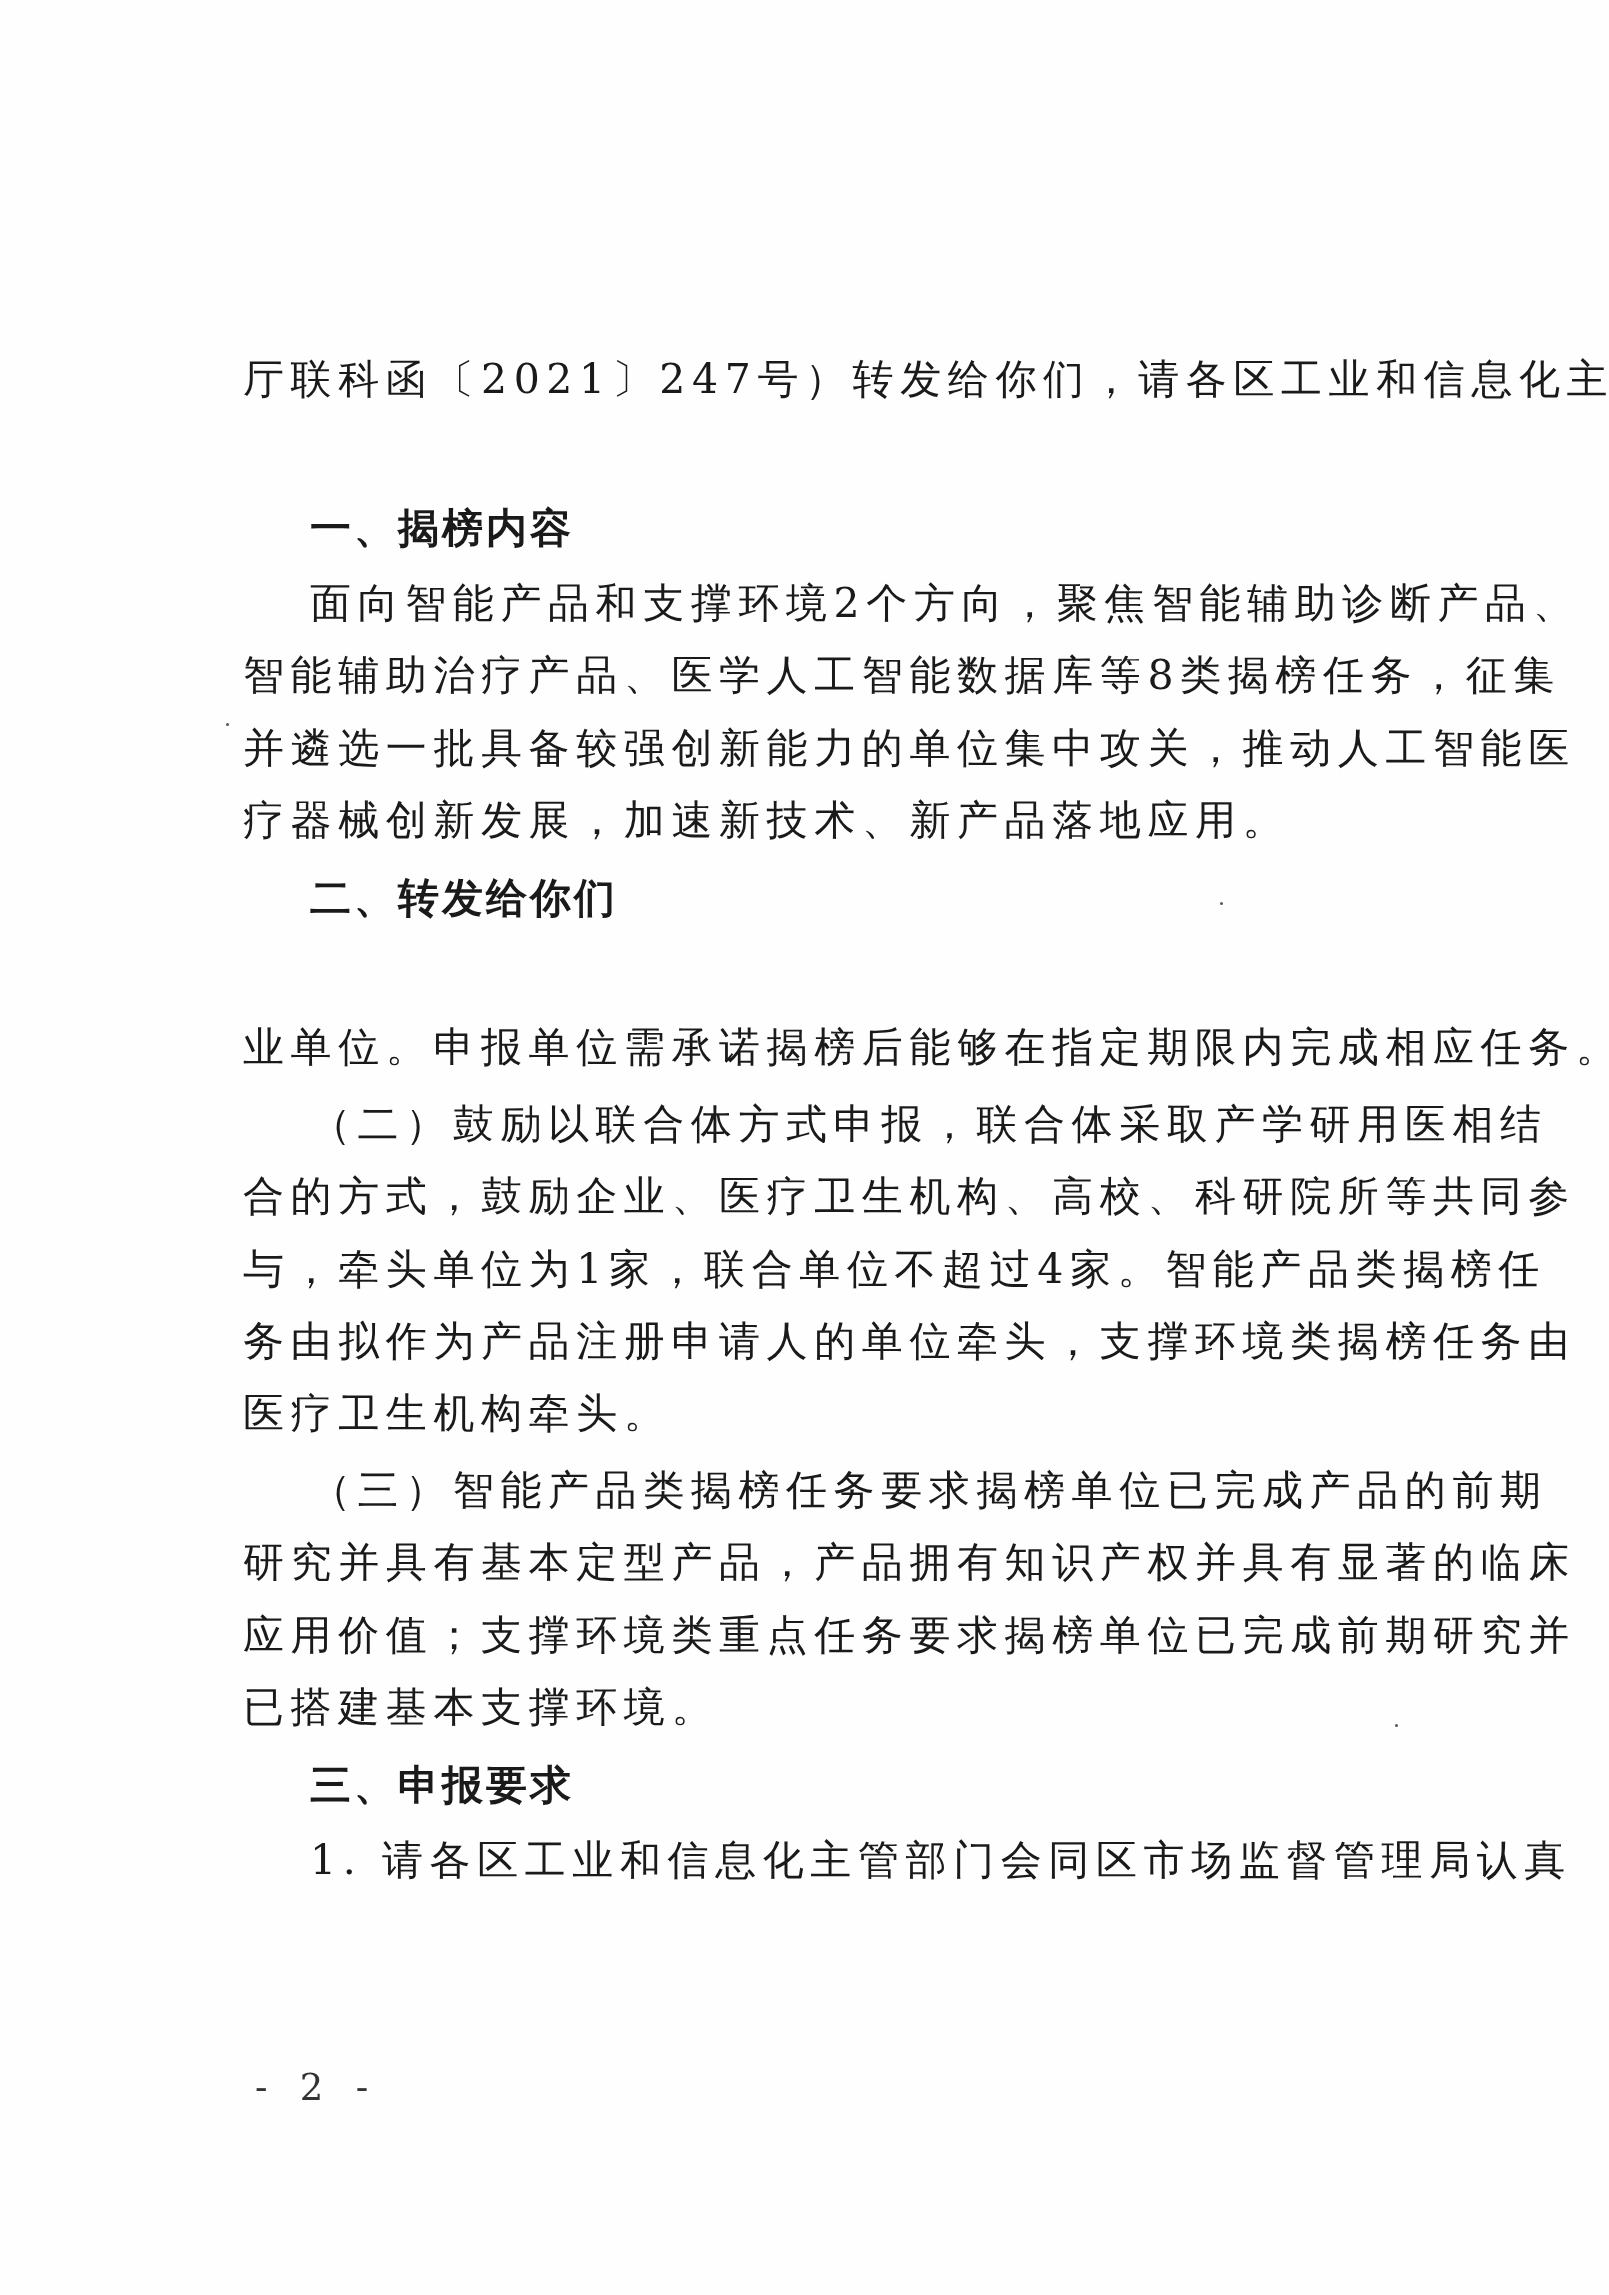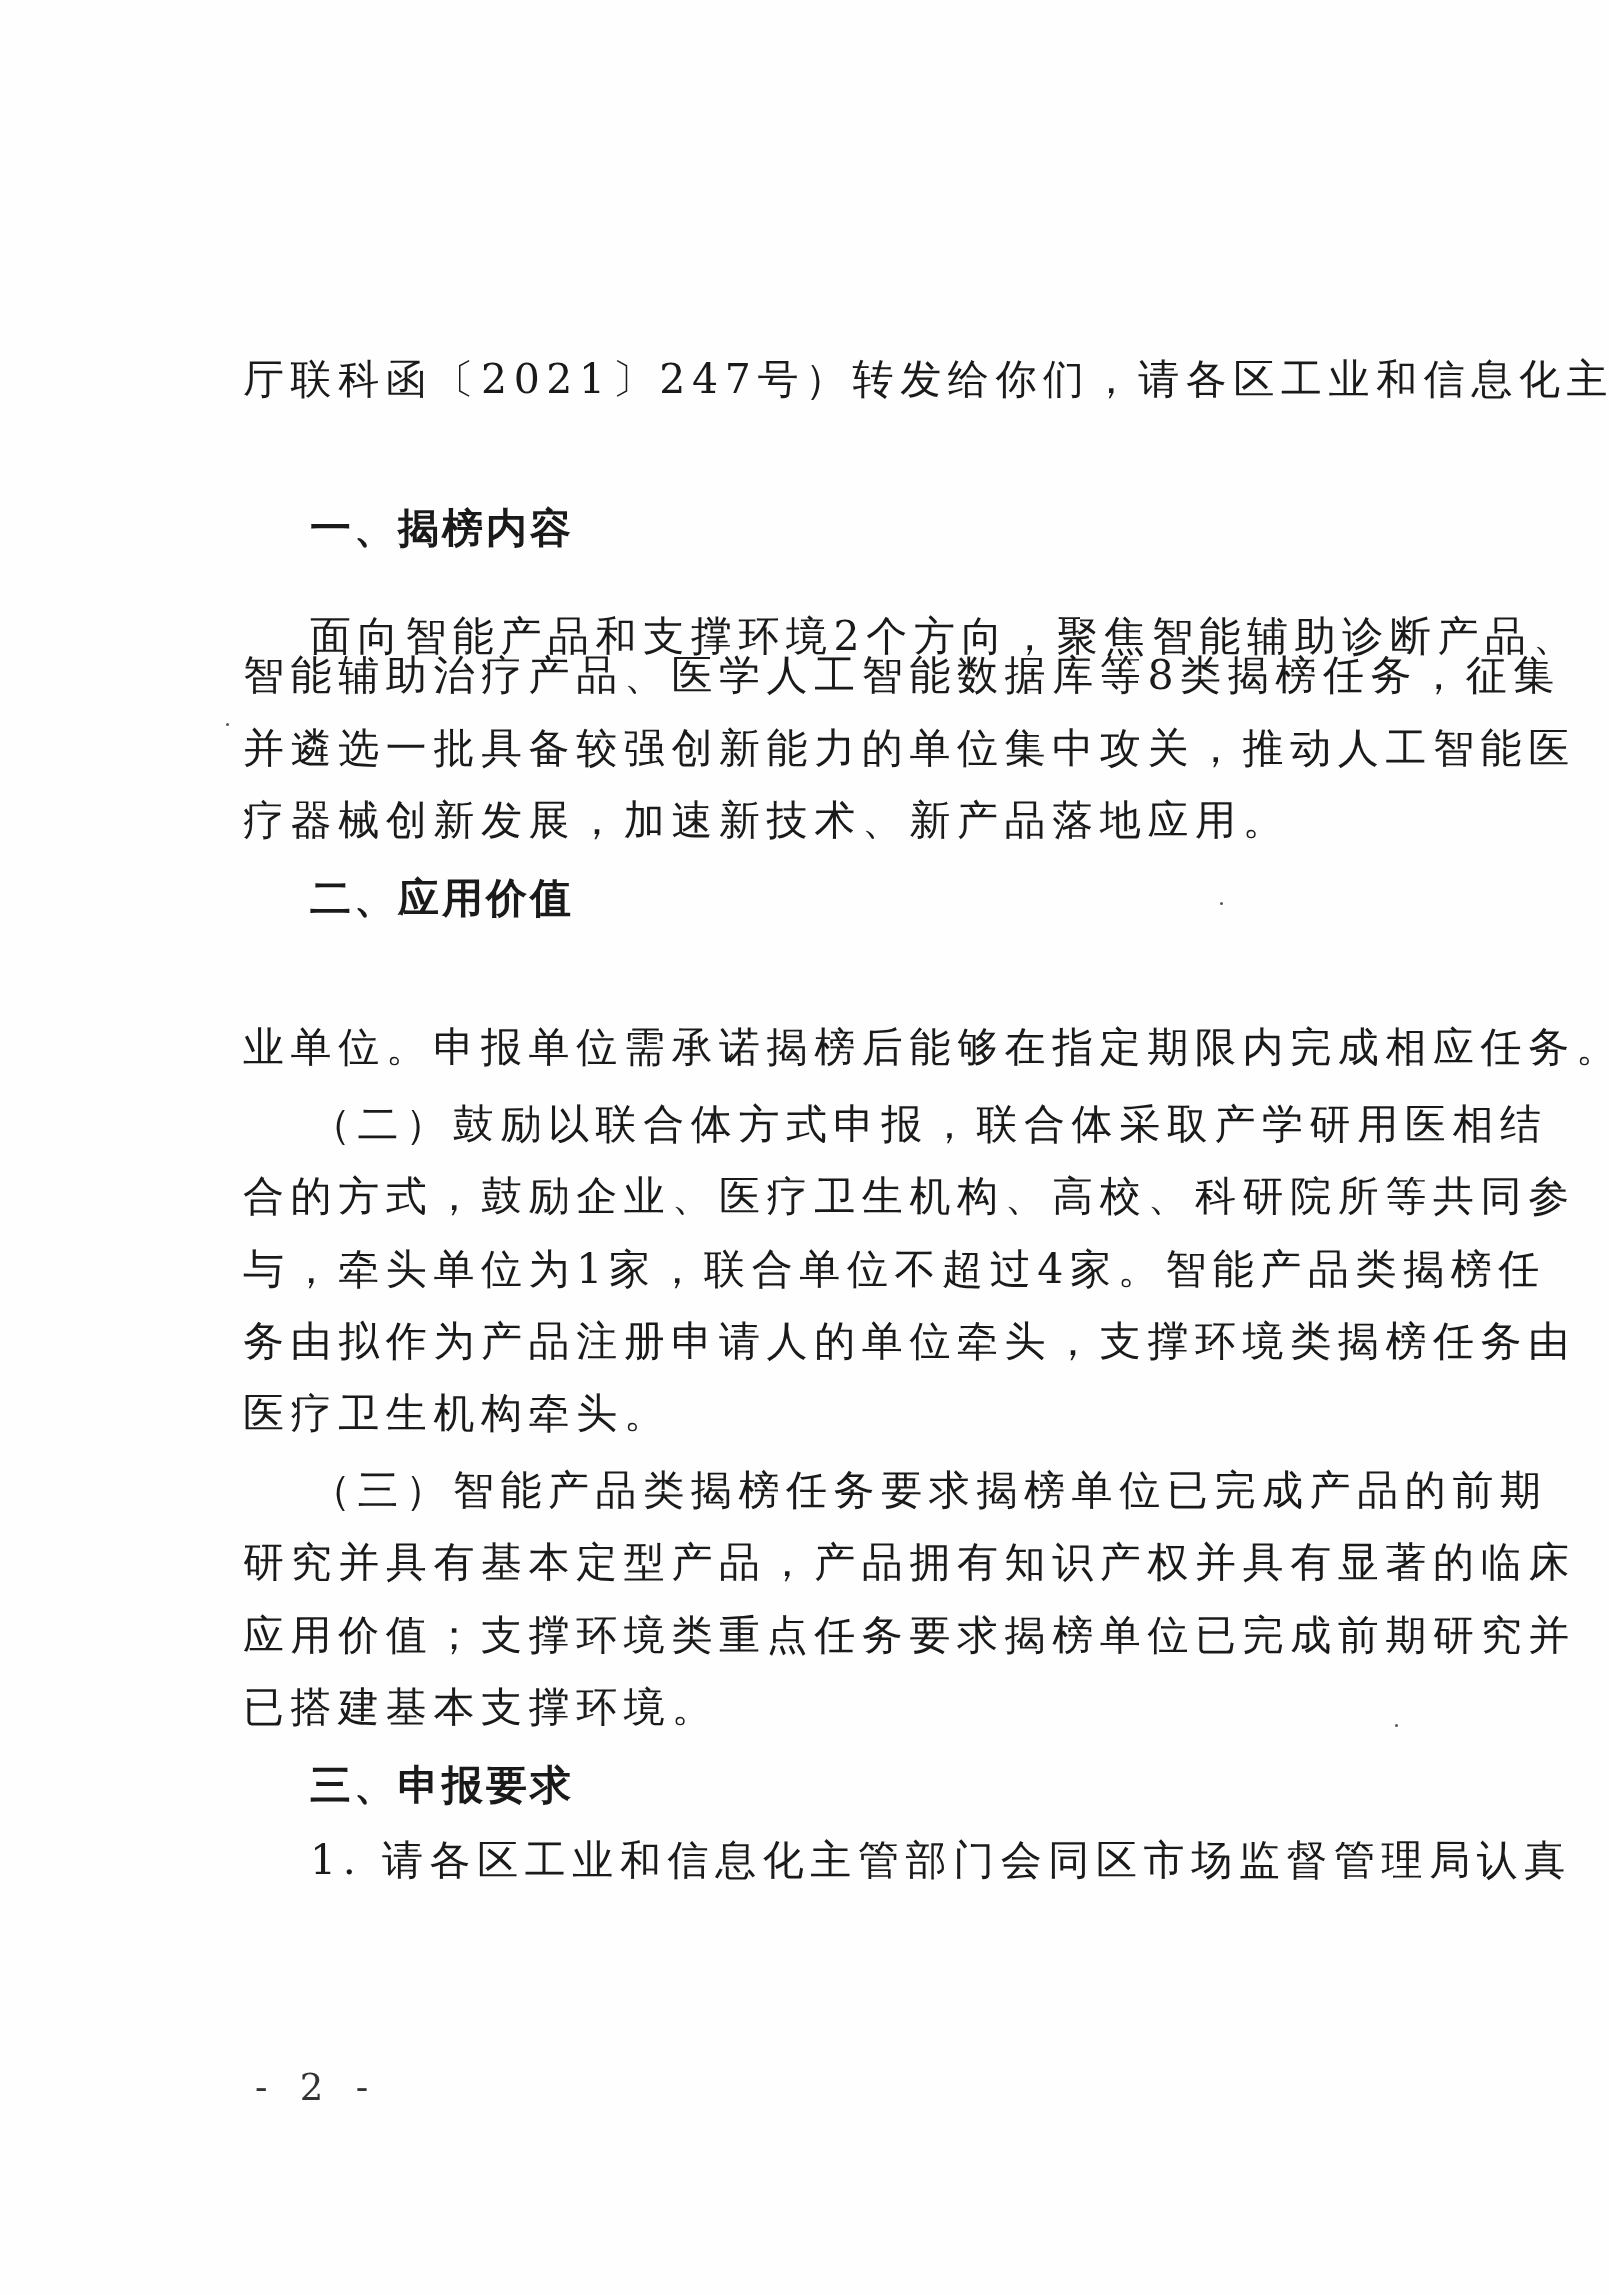--- a/index.html
+++ b/index.html
@@ -18,26 +18,26 @@
 </style>
 </head>
 <body>
 
 <div class="page">
 
   <div class="line" style="top:353px">厅联科函〔2021〕247号）转发给你们，请各区工业和信息化主管</div>
 
   <div class="line heading indent" style="top:502px">一、揭榜内容</div>
 
-  <div class="line indent" style="top:610px">面向智能产品和支撑环境2个方向，聚焦智能辅助诊断产品、</div>
+  <div class="line indent" style="top:577px">面向智能产品和支撑环境2个方向，聚焦智能辅助诊断产品、</div>
   <div class="line" style="top:649px">智能辅助治疗产品、医学人工智能数据库等8类揭榜任务，征集</div>
   <div class="line" style="top:722px">并遴选一批具备较强创新能力的单位集中攻关，推动人工智能医</div>
   <div class="line last" style="top:794px">疗器械创新发展，加速新技术、新产品落地应用。</div>
 
-  <div class="line heading indent" style="top:872px">二、应用价值</div>
+  <div class="line heading indent" style="top:872px">二、转发给你们</div>
 
   <div class="line" style="top:1021px">业单位。申报单位需承诺揭榜后能够在指定期限内完成相应任务。</div>
 
   <div class="line indent" style="top:1098px">（二）鼓励以联合体方式申报，联合体采取产学研用医相结</div>
   <div class="line" style="top:1170px">合的方式，鼓励企业、医疗卫生机构、高校、科研院所等共同参</div>
   <div class="line" style="top:1243px">与，牵头单位为1家，联合单位不超过4家。智能产品类揭榜任</div>
   <div class="line" style="top:1315px">务由拟作为产品注册申请人的单位牵头，支撑环境类揭榜任务由</div>
   <div class="line indent" style="top:1464px">（三）智能产品类揭榜任务要求揭榜单位已完成产品的前期</div>
 
   <div class="line last" style="top:1387px">医疗卫生机构牵头。</div>

